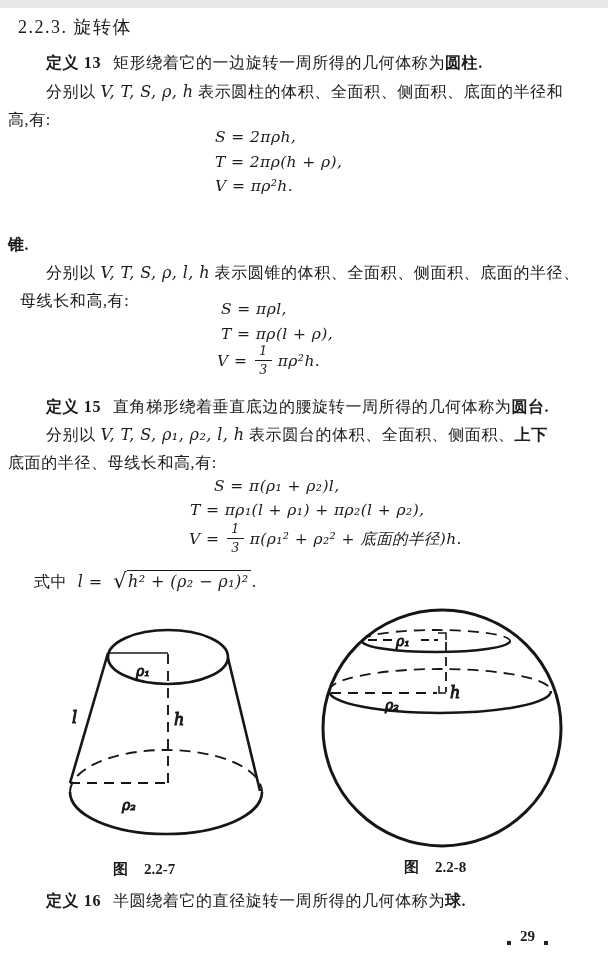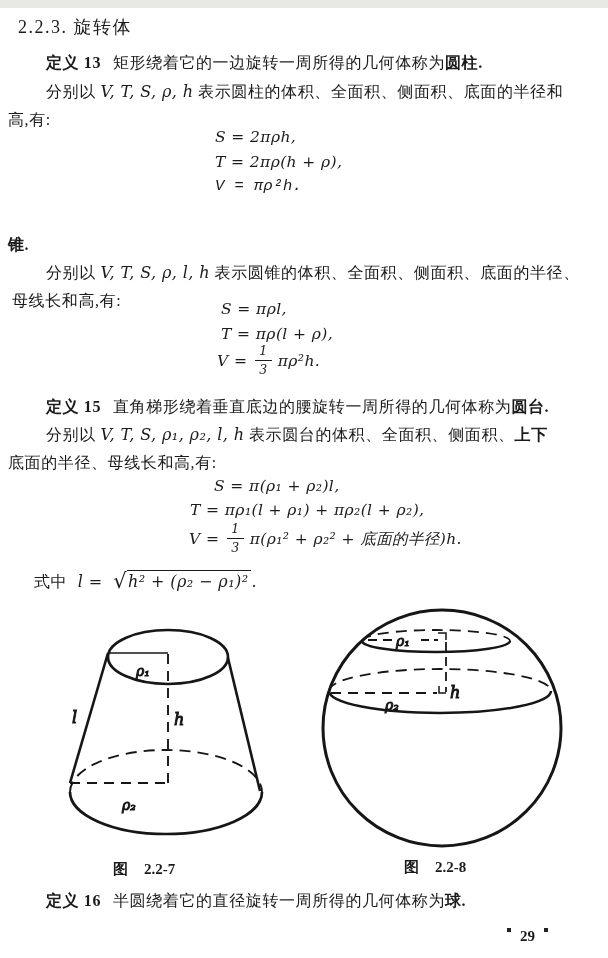--- a/index.html
+++ b/index.html
@@ -46,21 +46,21 @@
   .sqrt-sign{display:inline-block;font-size:21px;line-height:1;transform:translateY(1px);margin-left:6px;}
   .radicand{border-top:1.6px solid #1b1b1b;padding:1px 3px 0 1px;}
   .caption{
     position:absolute;font-size:15px;white-space:nowrap;
   }
   .caption .capword{font-weight:700;letter-spacing:0;}
   .caption .capnum{font-weight:700;margin-left:16px;font-family:"Liberation Serif",serif;}
   .pagenum{
     position:absolute;left:498px;top:920px;
     font-size:15px;font-weight:700;
-    display:flex;align-items:flex-start;
+    display:flex;align-items:flex-end;
   }
   .sq{display:inline-block;width:4px;height:4px;background:#222;margin:0 9px;}
   svg text{
     font-family:"DejaVu Serif","Liberation Serif",serif;
     font-style:italic;
     fill:#161616;
   }
 </style>
 </head>
 <body>
@@ -74,29 +74,29 @@
   </div>
   <div class="line" style="left:46px;top:74px;">
     <span>分别以</span>
     <span class="m">V, T, S, ρ, h</span>
     <span>表示圆柱的体积、全面积、侧面积、底面的半径和</span>
   </div>
   <div class="line" style="left:8px;top:102px;">高,有:</div>
 
   <div class="formula" style="left:215px;top:119px;">S = 2πρh,</div>
   <div class="formula" style="left:215px;top:144px;">T = 2πρ(h + ρ),</div>
-  <div class="formula" style="left:215px;top:168px;font-family:Liberation Mono, monospace;">V = πρ²h.</div>
+  <div class="formula" style="left:215px;top:168px;">V = πρ²h.</div>
 
   <div class="line b" style="left:8px;top:227px;">锥.</div>
   <div class="line" style="left:46px;top:255px;">
     <span>分别以</span>
     <span class="m">V, T, S, ρ, l, h</span>
     <span>表示圆锥的体积、全面积、侧面积、底面的半径、</span>
   </div>
-  <div class="line" style="left:12px;top:283px;text-align:right;">母线长和高,有:</div>
+  <div class="line" style="left:20px;top:283px;text-align:right;">母线长和高,有:</div>
 
   <div class="formula" style="left:221px;top:291px;">S = πρl,</div>
   <div class="formula" style="left:221px;top:316px;">T = πρ(l + ρ),</div>
   <div class="formula fracline" style="left:217px;top:337px;">
     <span>V =</span>
     <span class="frac">
       <span class="num">1</span>
       <span class="den">3</span>
     </span>
     <span>πρ²h.</span>

